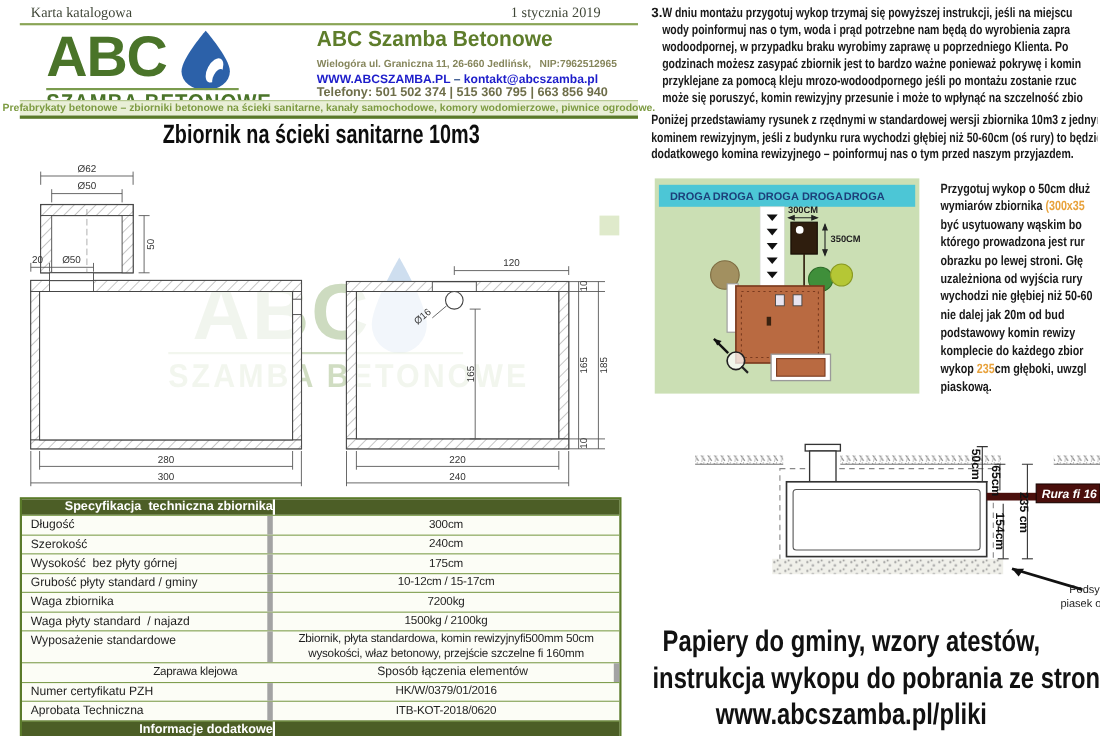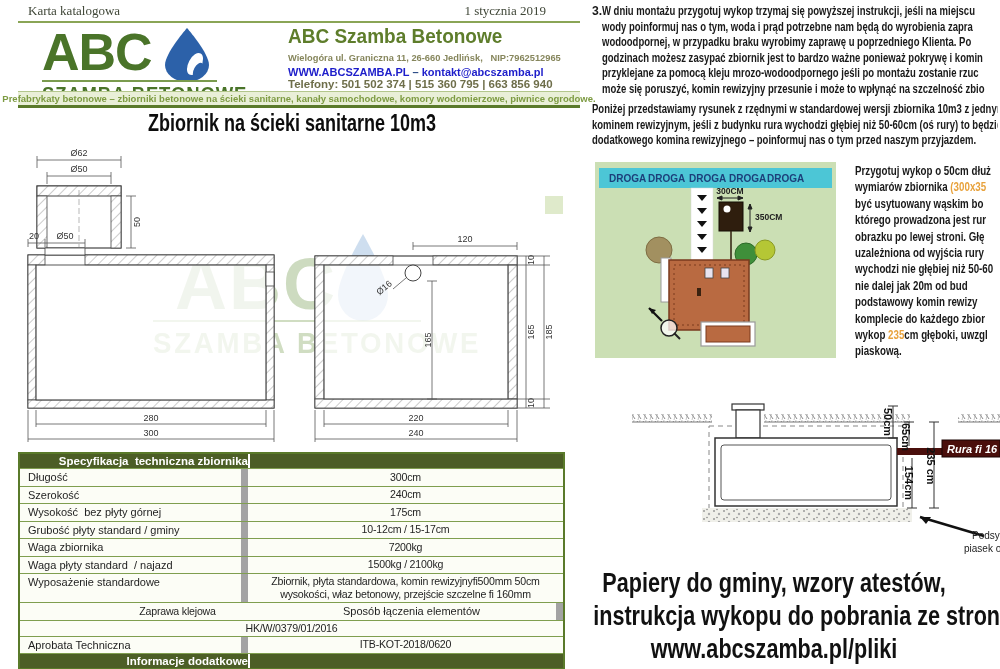--- a/index.html
+++ b/index.html
@@ -39,21 +39,21 @@
   .wm-line { height:2px; background:rgba(150,180,120,.45); }
 
   
   .spec-table { border:2px solid #5a7a2a; background:#fcfdf6; width:547px; }
   .thead { display:flex; background:#4c5e26; }
   .thead .hl-cell { width:228px; color:#fff; font-weight:bold; font-size:11.5px; text-align:right;
      line-height:14px; white-space:pre;padding-left:36px; }
   .thead .hr-cell { flex:1; border-left:2px solid #fff; }
   .trow { display:flex; border-top:1px solid #7f9e4f; }
   .tcell { font-size:11px; color:#1e1e1e; }
-  .tlabel { width:228px; padding:1px 0 1px 8px; border-right:7px solid #a3a3a3;
+  .tlabel { width:228px; padding:1px 0 1px 8px; border-right:5px solid #a3a3a3;
      line-height:14.5px; white-space:pre; }
   .tvalue { flex:1; text-align:center; line-height:13px; padding:1px 4px;
      font-size:10.6px; letter-spacing:-.2px; align-self:center; }
 
   
   .para { overflow:hidden; }
   .tline { white-space:nowrap; font-weight:bold; font-size:12.2px; line-height:15.6px; color:#191919; }
   .condense { transform:scaleX(.78); transform-origin:left; }
   .item-num { font-weight:bold; font-size:12.2px; color:#191919; width:22px; }
 
@@ -269,20 +269,21 @@
       </div>
       <div class="trow">
         <div class="tcell tlabel">Wyposażenie standardowe</div>
         <div class="tcell tvalue">Zbiornik, płyta standardowa, komin rewizyjnyfi500mm 50cm wysokości, właz betonowy, przejście szczelne fi 160mm</div>
       </div>
       <div class="trow">
         <div class="tcell tvalue">Zaprawa klejowa</div>
         <div class="tcell tlabel">Sposób łączenia elementów</div>
       </div>
       <div class="trow">
+        <div class="tcell tlabel">Numer certyfikatu PZH</div>
         <div class="tcell tvalue">HK/W/0379/01/2016</div>
       </div>
       <div class="trow">
         <div class="tcell tlabel">Aprobata Techniczna</div>
         <div class="tcell tvalue">ITB-KOT-2018/0620</div>
       </div>
     </div>
   <div class="thead" style="border-top:1px solid #7f9e4f;">
     <div class="hl-cell">Informacje dodatkowe</div>
     <div class="hr-cell"></div>

